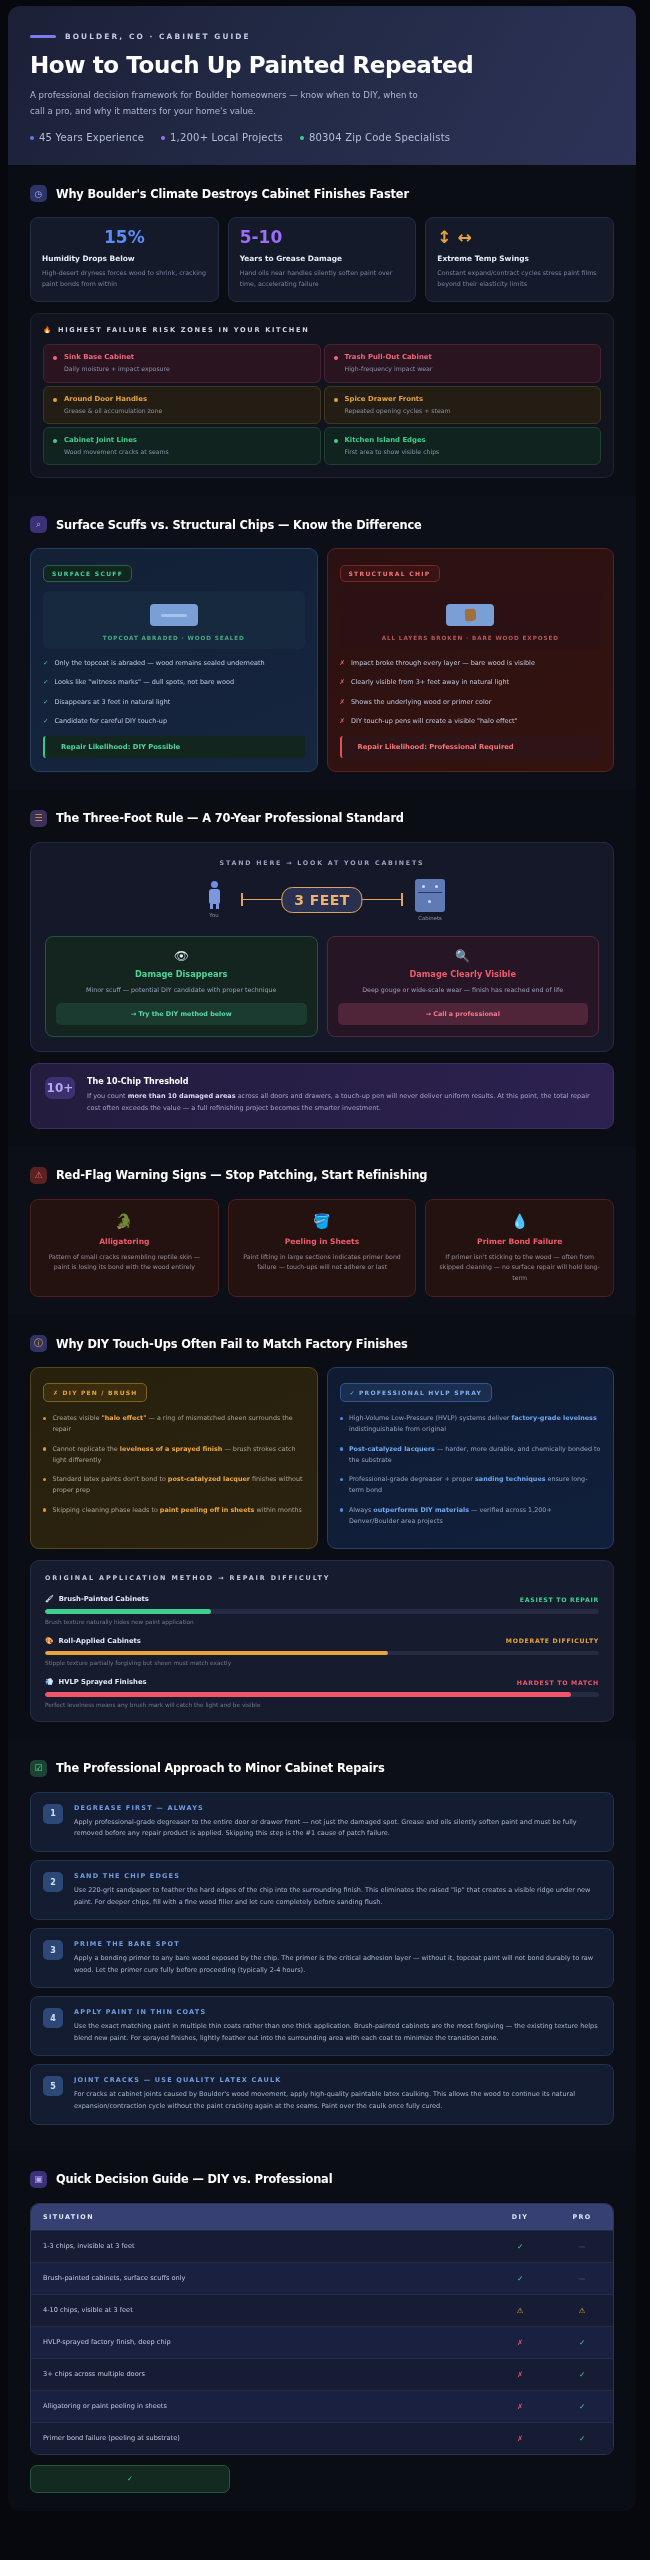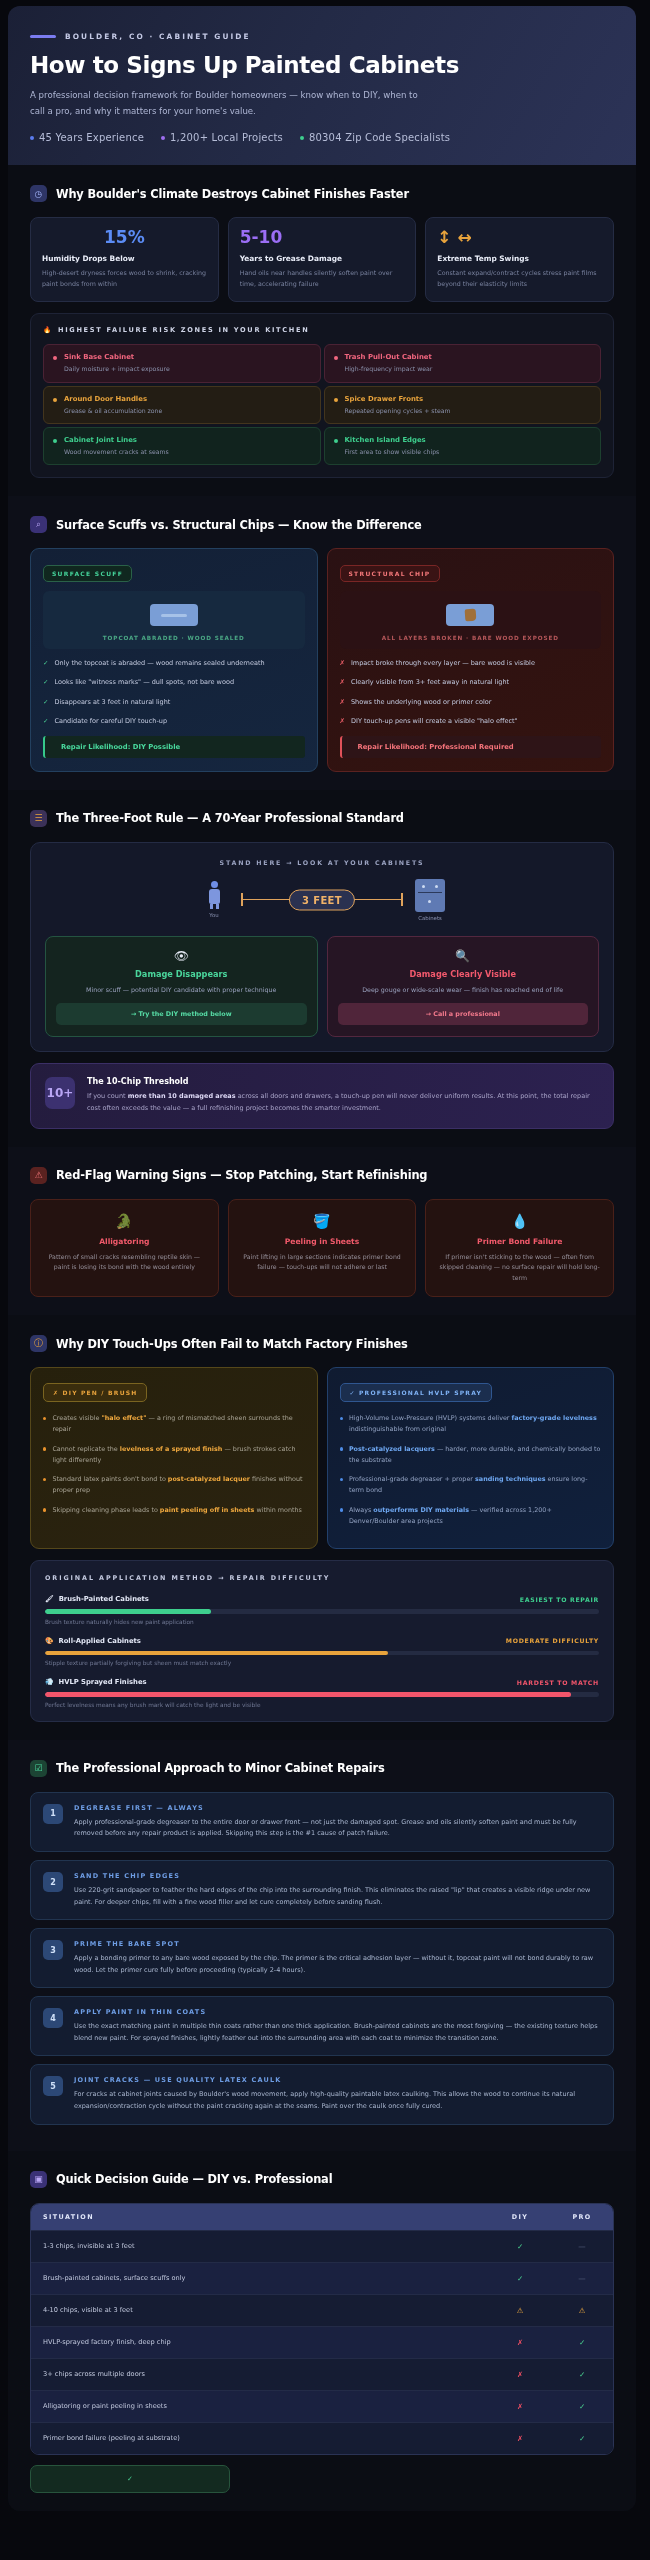--- a/index.html
+++ b/index.html
@@ -86,40 +86,40 @@
   .fig{width:54px;text-align:center;}
   .fighead{width:7px;height:7px;border-radius:50%;background:#6f8ee6;margin:0 auto 1px;}
   .figbody{width:11px;height:15px;background:#7d96de;margin:0 auto;border-radius:3px 3px 2px 2px;}
   .figlegs{width:11px;height:5px;margin:0 auto;position:relative;}
   .figlegs:before,.figlegs:after{content:"";position:absolute;top:0;width:3px;height:5px;background:#7d96de;}
   .figlegs:before{left:1px}.figlegs:after{right:1px}
   .figlabel{font-size:5.4px;color:#8b93b2;margin-top:3px;}
   .ruler{flex:1;max-width:162px;display:flex;align-items:center;position:relative;height:20px;}
   .tick{width:2px;height:13px;background:#e0a35c;flex:0 0 auto;}
   .rline{flex:1;height:1.6px;background:#e0a35c;}
-  .rpill{position:absolute;left:50%;top:50%;transform:translate(-50%,-50%);background:#2a3150;border:1.4px solid #e0a35c;border-radius:11px;padding:4px 12px;font-size:10px;font-weight:700;color:#f0b268;letter-spacing:.4px;white-space:nowrap;}
+  .rpill{position:absolute;left:50%;top:50%;transform:translate(-50%,-50%);background:#2a3150;border:1.4px solid #e0a35c;border-radius:11px;padding:4px 12px;font-size:14px;font-weight:700;color:#f0b268;letter-spacing:.4px;white-space:nowrap;}
   .cabfig{width:54px;text-align:center;}
   .cabbox{width:30px;height:33px;background:#5f7ab4;border-radius:3px;margin:0 auto;position:relative;}
   .cabbox:after{content:"";position:absolute;left:3px;right:3px;top:13px;height:1px;background:#2c3a5c;}
   .cd{position:absolute;width:3.4px;height:3.4px;border-radius:50%;background:#cddaf2;}
   .outcome{display:flex;gap:9px;}
   .ocard{flex:1;border-radius:8px;padding:12px 10px 11px;text-align:center;}
   .ocard.g{background:#14241f;border:1px solid #245441;}
   .ocard.r{background:#261524;border:1px solid #53273f;}
   .oico{font-size:12px;margin-bottom:6px;}
   .oh{font-size:8.2px;font-weight:700;margin-bottom:6px;}
   .oh.g{color:#4ad69c}.oh.r{color:#f2596d}
   .od{font-size:6.3px;color:#99a1bd;line-height:1.55;margin-bottom:9px;}
   .obtn{display:block;border-radius:5px;padding:7px 6px;font-size:6.4px;font-weight:700;}
   .obtn.g{background:#1c3b30;color:#57dda6;}
   .obtn.r{background:#50253a;color:#f2798c;}
 
   
   .thresh{display:flex;gap:12px;align-items:flex-start;background:linear-gradient(100deg,#241c3e 0%,#2c2150 100%);border:1px solid #3b2f66;border-radius:9px;padding:13px 14px;margin-top:11px;}
-  .tnum{width:30px;height:32px;border-radius:7px;background:#3c3170;display:flex;align-items:center;justify-content:center;font-size:12px;font-weight:700;color:#b9a6f5;flex:0 0 auto;}
+  .tnum{width:30px;height:22px;border-radius:7px;background:#3c3170;display:flex;align-items:center;justify-content:center;font-size:12px;font-weight:700;color:#b9a6f5;flex:0 0 auto;}
   .th{font-size:8px;font-weight:700;color:#fff;margin-bottom:5px;}
   .tb{font-size:6.5px;line-height:1.8;color:#a8a3c8;}
   .tb b{color:#ddd8f5;}
 
   
   .flagrow{display:flex;gap:9px;}
   .flag{flex:1;background:#241210;border:1px solid #4a2019;border-radius:8px;padding:13px 10px 13px;text-align:center;}
   .fico{font-size:14px;margin-bottom:8px;}
   .fh{font-size:7.6px;font-weight:700;color:#f25a6b;margin-bottom:6px;}
   .fd{font-size:6.2px;color:#96909a;line-height:1.7;}
@@ -173,21 +173,21 @@
 <body>
 
 <div class="page">
 <div class="shell">
 
   <div class="hero">
     <div class="kicker">
       <span class="bar"></span>
       <span class="ktext">BOULDER, CO · CABINET GUIDE</span>
     </div>
-    <h1>How to Signs Up Painted Cabinets</h1>
+    <h1>How to Touch Up Painted Repeated</h1>
     <div class="sub">A professional decision framework for Boulder homeowners — know when to DIY, when to call a pro, and why it matters for your home's value.</div>
     <div class="chips" id="heroChips">
           <span class="chip">
             <span class="dot" style="background: rgb(91, 124, 240);"></span>
             <span>45 Years Experience</span>
           </span>
           <span class="chip">
             <span class="dot" style="background: rgb(157, 110, 240);"></span>
             <span>1,200+ Local Projects</span>
           </span>

